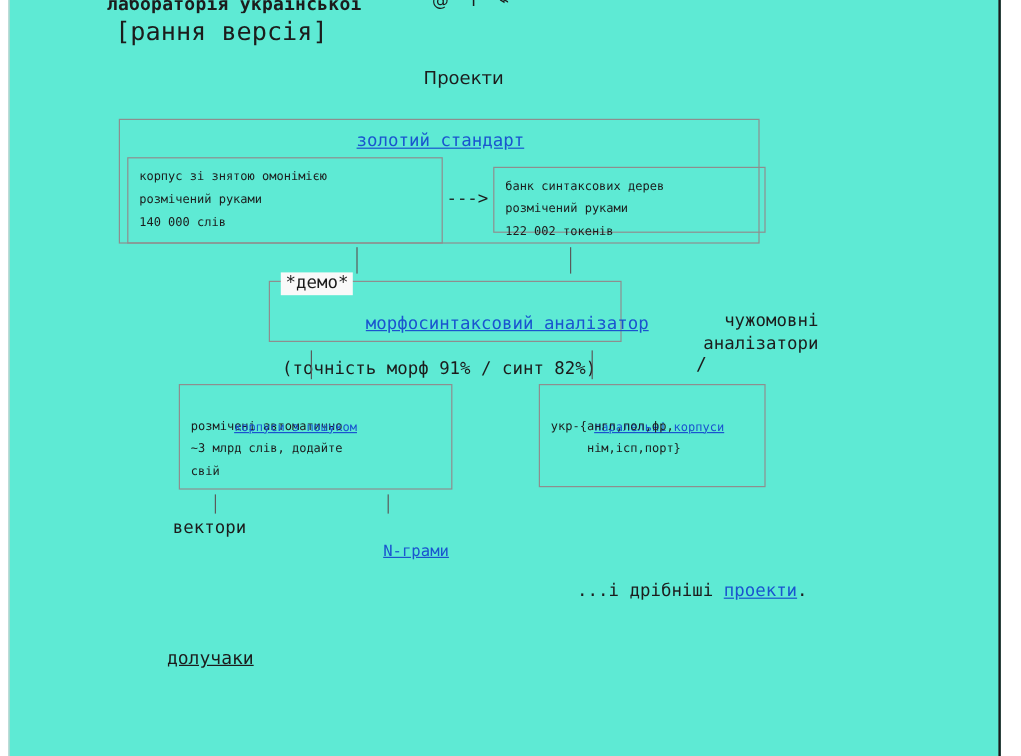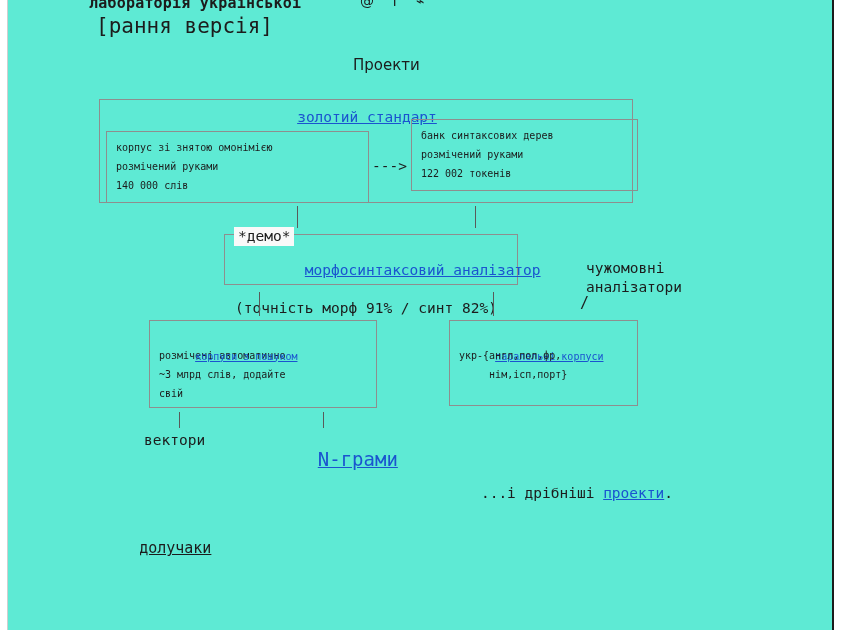--- a/index.html
+++ b/index.html
@@ -131,23 +131,23 @@
     font-size: 15px;
   }
   #gold-inner-left {
     left: 98px;
     top: 131px;
     width: 263px;
     height: 72px;
   }
   #gold-inner-right {
     left: 403px;
-    top: 119px;
+    top: 139px;
     width: 227px;
-    height: 72px;
+    height: 55px;
   }
   .box-text {
     position: absolute;
     left: 9px;
     top: 6px;
     font-size: 10px;
     line-height: 19.5px;
   }
   #gold-arrow {
     position: absolute;
@@ -205,39 +205,40 @@
     height: 86px;
   }
 
   
   #foreign-note {
     position: absolute;
     left: 578px;
     top: 259px;
     font-size: 14.5px;
     line-height: 20px;
+    text-align: right;
   }
   #foreign-slash {
     position: absolute;
     left: 572px;
     top: 294px;
     font-size: 15px;
   }
 
   #label-vectors {
     position: absolute;
     left: 136px;
     top: 431px;
     font-size: 14.5px;
   }
   #label-ngrams {
     position: absolute;
-    left: 264px;
+    left: 280px;
     top: 431px;
-    font-size: 19px;
+    font-size: 13px;
   }
 
   #smaller-projects {
     position: absolute;
     left: 438px;
     top: 465px;
     font-size: 14.5px;
   }
 
   #contributors {

